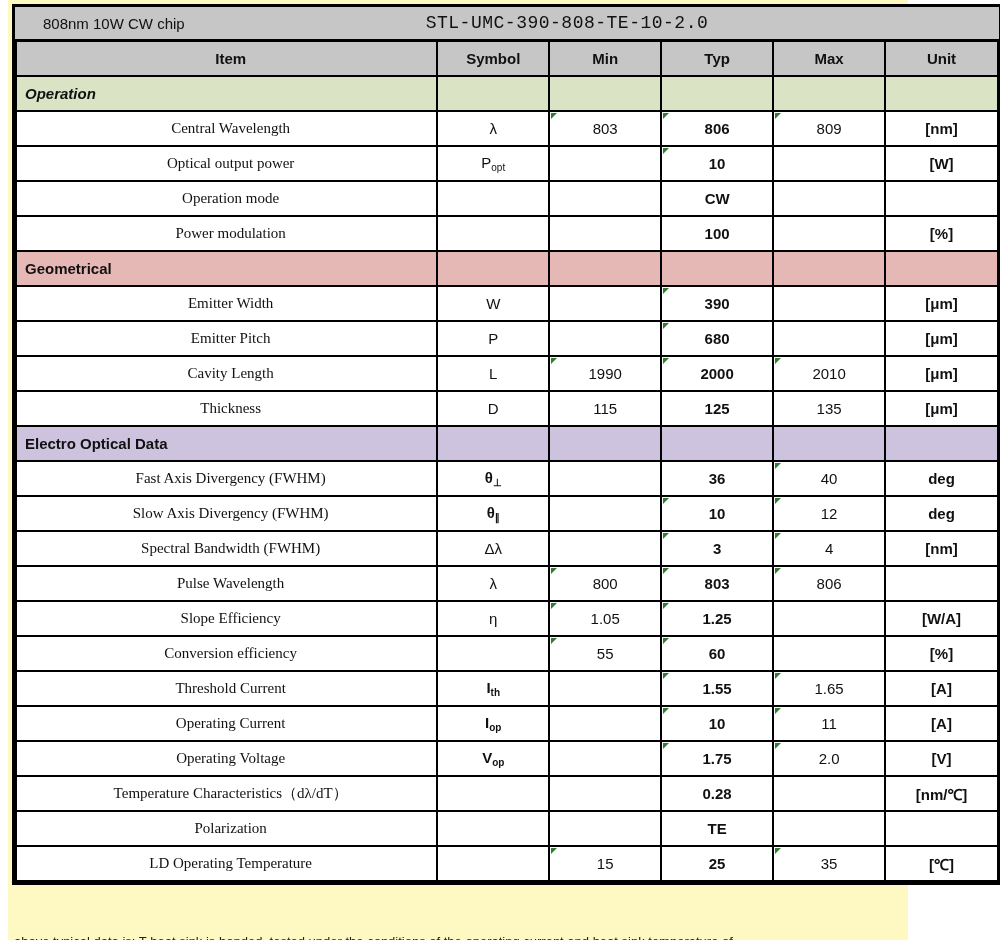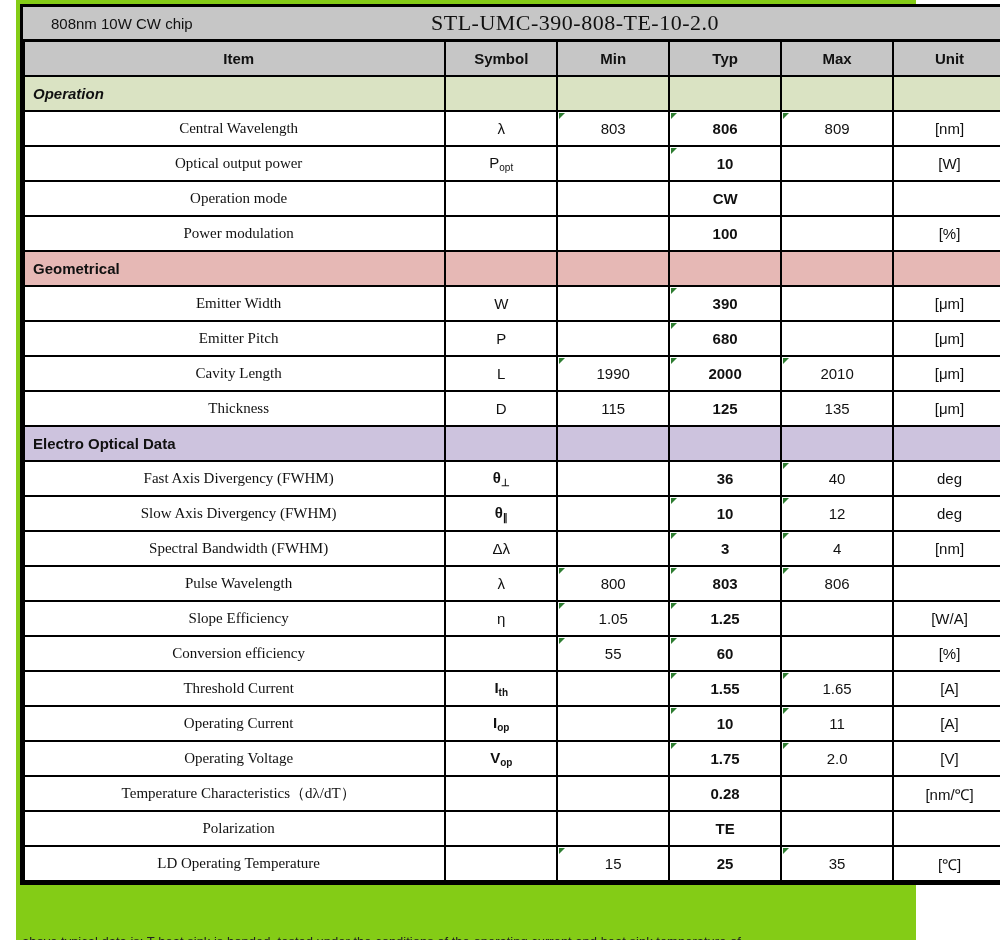--- a/index.html
+++ b/index.html
@@ -1,34 +1,34 @@
 <!DOCTYPE html>
 <html><head>
 <meta charset="utf-8">
 <style>
   html,body{margin:0;padding:0;width:1000px;height:940px;background:#ffffff;overflow:hidden;
     font-family:"Liberation Sans", sans-serif;}
-  .sheet{position:absolute;left:16px;top:0;width:900px;height:940px;background:#84cc16;}
+  .sheet{position:absolute;left:8px;top:0;width:900px;height:940px;background:#fef9c3;}
   .frame{position:absolute;left:4px;top:4px;width:984px;border:3px solid #000;background:#fff;}
   .titlebar{height:32px;background:#c6c6c6;border-bottom:1px solid #000;position:relative;
     display:flex;align-items:center;}
   .chip-label{margin-left:28px;font-size:15px;color:#111;}
   .model{position:absolute;left:120px;right:0;text-align:center;
-    font-family:Liberation Serif, serif;font-size:22px;letter-spacing:.5px;color:#111;}
+    font-family:Liberation Mono, monospace;font-size:18px;letter-spacing:.5px;color:#111;}
   table{border-collapse:collapse;width:100%;table-layout:fixed;}
   col.c-item{width:42.9%}
   col.c-sym,col.c-min,col.c-typ,col.c-max{width:11.4%}
   col.c-unit{width:11.5%}
   th,td{border:2px solid #000;height:33px;font-size:15px;text-align:center;padding:0;
     position:relative;color:#111;overflow:hidden;white-space:nowrap;}
   th{background:#c6c6c6;font-weight:bold;}
   th.item-h{text-align:center;padding-left:8px;}
   td.item-cell{text-align:center;padding-left:8px;font-family:Liberation Serif, serif;}
   td.typ-cell{font-weight:bold;}
-  td.unit-cell{font-weight:normal;}
+  td.unit-cell{font-weight:bold;}
   td.section-cell{font-weight:bold;text-align:left;padding-left:8px;}
   .sec-operation{background:#dae3c3;font-style:italic;}
   .sec-geometrical{background:#e6b8b5;}
   .sec-electro{background:#cdc3de;}
   .sym-bold{font-weight:bold;}
   sub.sym-sub{font-size:10px;vertical-align:-3px;letter-spacing:0;}
   .tri{position:absolute;left:1px;top:1px;width:0;height:0;
     border-top:6px solid #2e7d31;border-right:6px solid transparent;}
   .footnote{position:absolute;left:6px;top:934px;width:988px;height:6px;overflow:hidden;
     font-size:13px;line-height:15px;color:#222;}

